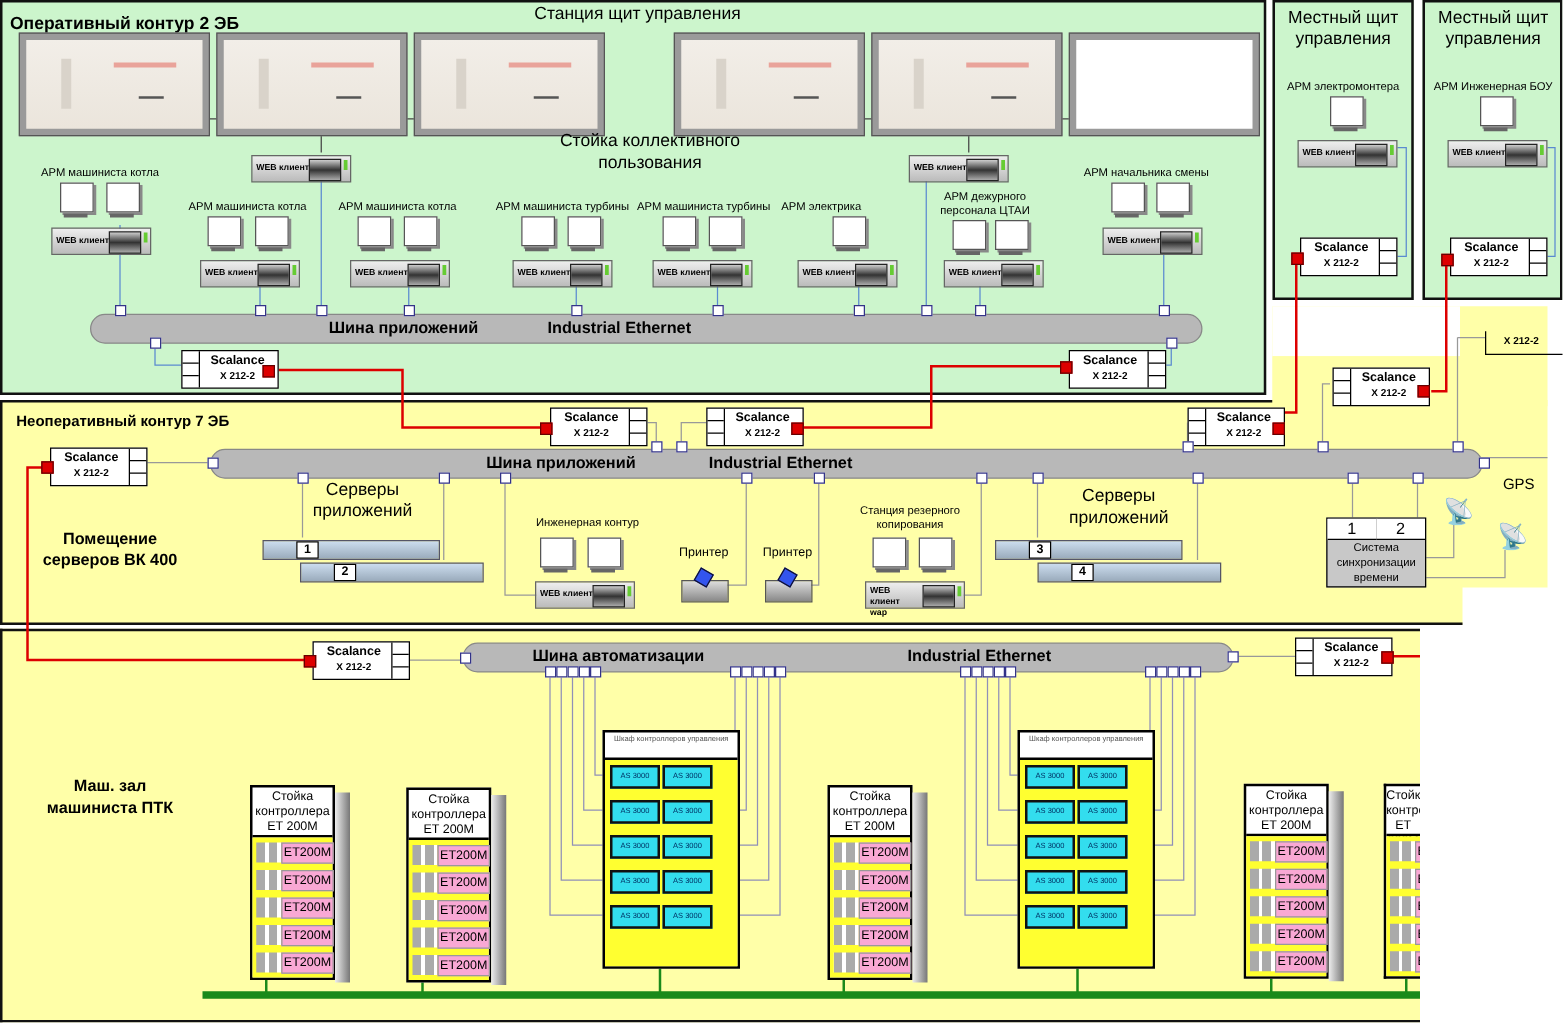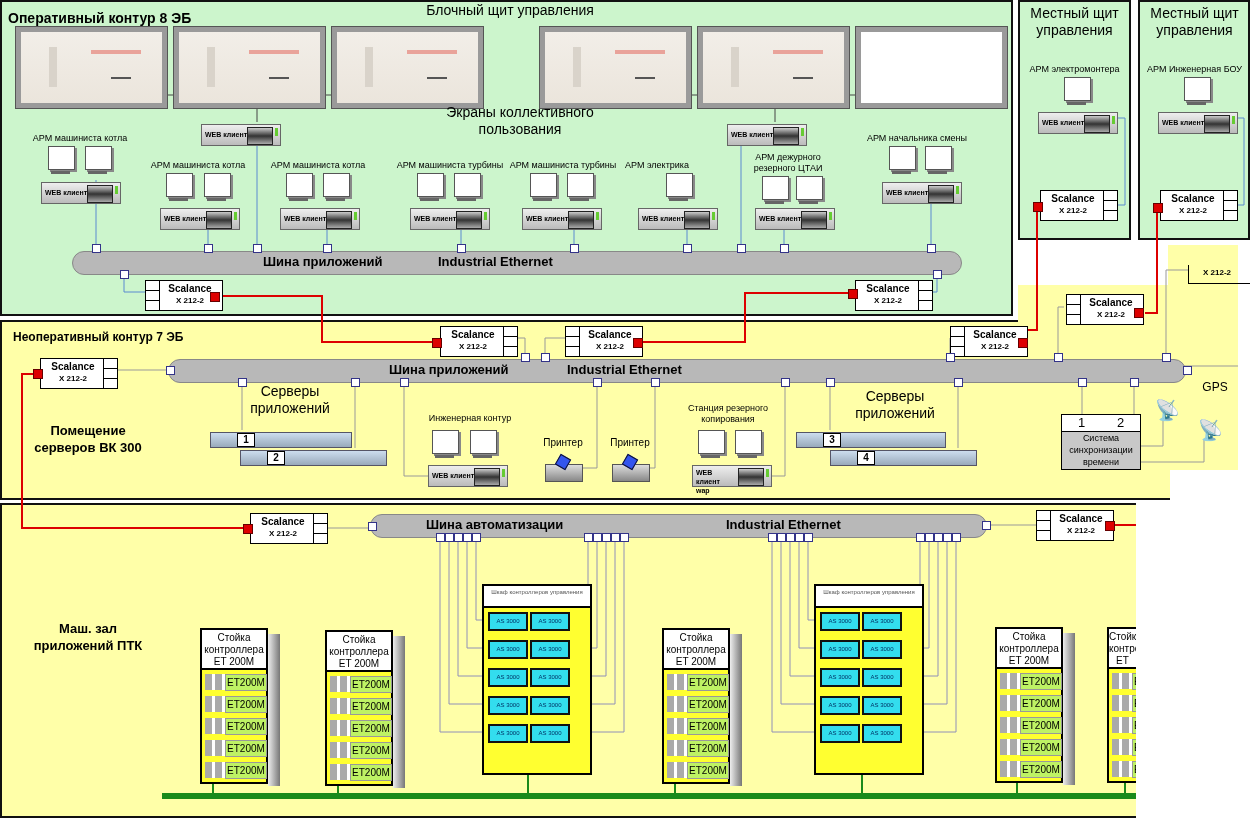--- a/index.html
+++ b/index.html
@@ -40,21 +40,21 @@
   .server{position:absolute;width:140px;height:14px;background:linear-gradient(#cde,#9ab);border:1px solid #556;}
   .server b{position:absolute;left:26px;top:0;width:16px;height:12px;background:#fff;border:1px solid #000;font-size:10px;text-align:center;line-height:12px;}
   .printer{position:absolute;width:42px;height:28px;}
   .printer .body{position:absolute;left:2px;top:8px;width:36px;height:16px;background:linear-gradient(#ddd,#888);border:1px solid #555;}
   .printer .paper{position:absolute;left:14px;top:0;width:10px;height:10px;background:#3355ee;transform:rotate(30deg);border:1px solid #113;}
   .rack{position:absolute;width:68px;background:#fff;border:2px solid #000;box-sizing:border-box;}
   .rack .hd{font-size:10px;text-align:center;line-height:12px;padding-top:2px;height:40px;border-bottom:2px solid #000;box-sizing:border-box;}
   .rack .bd{background:#ffff30;position:relative;}
   .rack .mod{position:absolute;left:3px;width:62px;height:16px;}
   .rack .mod .g{position:absolute;left:0;top:0;width:20px;height:16px;background:repeating-linear-gradient(90deg,#aaa 0 7px,#fff 7px 10px);}
-  .rack .mod .n{position:absolute;left:20px;top:0;width:40px;height:15px;background:#bef264;border:1px solid #999;font-size:10px;line-height:15px;text-align:center;}
+  .rack .mod .n{position:absolute;left:20px;top:0;width:40px;height:15px;background:#f9a8d4;border:1px solid #999;font-size:10px;line-height:15px;text-align:center;}
   .rack .shade{position:absolute;right:-14px;top:4px;width:12px;height:100%;background:linear-gradient(90deg,#eee,#777);}
   .cab{position:absolute;width:110px;background:#fff;border:2px solid #000;box-sizing:border-box;}
   .cab .hd{font-size:6px;text-align:center;line-height:8px;height:22px;border-bottom:2px solid #000;color:#555;padding-top:2px;box-sizing:border-box;}
   .cab .bd{background:#ffff30;position:relative;height:165px;}
   .as{position:absolute;width:36px;height:15px;background:#33ddee;border:2px solid #111;font-size:6px;line-height:15px;text-align:center;color:#036;}
   .sync{position:absolute;width:78px;height:54px;border:1px solid #000;background:#c8c8c8;}
   .sync .c{position:absolute;top:0;width:39px;height:16px;background:#fff;border-bottom:1px solid #000;font-size:13px;text-align:center;line-height:16px;}
   .sync .t{position:absolute;top:17px;width:100%;text-align:center;font-size:9px;line-height:12px;}
   svg.wires{position:absolute;left:0;top:0;}
 </style>
@@ -154,22 +154,22 @@
     <path d="M213 776 V796"></path>
       <path d="M338 776 V796"></path>
       <path d="M528 753 V796"></path>
       <path d="M675 776 V796"></path>
       <path d="M862 753 V796"></path>
       <path d="M1017 776 V796"></path>
       <path d="M1125 776 V796"></path>
   </g>
 </svg>
 
-<div class="title" style="left:8px;top:10px;">Оперативный контур 8 ЭБ</div>
-<div class="lbl-lg" style="left:400px;top:2px;width:220px;">Блочный щит управления</div>
+<div class="title" style="left:8px;top:10px;">Оперативный контур 2 ЭБ</div>
+<div class="lbl-lg" style="left:400px;top:2px;width:220px;">Станция щит управления</div>
 
 <div class="screen" style="left:15px;top:26px;">
     <div class="inner">
       <div class="r" style="left:70px;width:50px"></div>
       <div class="b1" style="left:28px"></div>
       <div class="b2" style="left:90px;top:45px"></div>
     </div>
   </div>
 <div class="screen" style="left:173px;top:26px;">
     <div class="inner">
@@ -196,21 +196,21 @@
     <div class="inner">
       <div class="r" style="left:70px;width:50px"></div>
       <div class="b1" style="left:28px"></div>
       <div class="b2" style="left:90px;top:45px"></div>
     </div>
   </div>
 <div class="screen blank" style="left:855px;top:26px;">
     <div class="inner"></div>
   </div>
 
-<div class="lbl-lg" style="left:440px;top:104px;width:160px;">Экраны коллективного пользования</div>
+<div class="lbl-lg" style="left:440px;top:104px;width:160px;">Стойка коллективного пользования</div>
 
 <div class="webclient" style="left:201px;top:124px;"><span>WEB клиент 08</span><div class="drv"></div><div class="led"></div></div>
 <div class="webclient" style="left:727px;top:124px;"><span>WEB клиент 09</span><div class="drv"></div><div class="led"></div></div>
 
 <div class="lbl" style="left:30px;top:133px;width:100px;">АРМ машиниста котла</div>
 <div class="monitor" style="left:48px;top:146px;">
     <div class="m"></div>
     <div class="s"></div>
   </div>
 <div class="monitor" style="left:85px;top:146px;">
@@ -263,21 +263,21 @@
   </div>
 <div class="webclient" style="left:522px;top:208px;"><span>WEB клиент 06</span><div class="drv"></div><div class="led"></div></div>
 
 <div class="lbl" style="left:617px;top:160px;width:80px;">АРМ  электрика</div>
 <div class="monitor" style="left:666px;top:173px;">
     <div class="m"></div>
     <div class="s"></div>
   </div>
 <div class="webclient" style="left:638px;top:208px;"><span>WEB клиент 07</span><div class="drv"></div><div class="led"></div></div>
 
-<div class="lbl" style="left:748px;top:152px;width:80px;white-space:normal;">АРМ дежурного резерного ЦТАИ</div>
+<div class="lbl" style="left:748px;top:152px;width:80px;white-space:normal;">АРМ дежурного персонала ЦТАИ</div>
 <div class="monitor" style="left:762px;top:176px;">
     <div class="m"></div>
     <div class="s"></div>
   </div>
 <div class="monitor" style="left:796px;top:176px;">
     <div class="m"></div>
     <div class="s"></div>
   </div>
 <div class="webclient" style="left:755px;top:208px;"><span>WEB клиент 10</span><div class="drv"></div><div class="led"></div></div>
 
@@ -429,21 +429,21 @@
 <div class="node" style="left:351px;top:378px;"></div>
 <div class="node" style="left:400px;top:378px;"></div>
 <div class="node" style="left:593px;top:378px;"></div>
 <div class="node" style="left:651px;top:378px;"></div>
 <div class="node" style="left:781px;top:378px;"></div>
 <div class="node" style="left:826px;top:378px;"></div>
 <div class="node" style="left:954px;top:378px;"></div>
 <div class="node" style="left:1078px;top:378px;"></div>
 <div class="node" style="left:1130px;top:378px;"></div>
 
-<div class="lbl-bold" style="left:28px;top:422px;width:120px;">Помещение серверов ВК 300</div>
+<div class="lbl-bold" style="left:28px;top:422px;width:120px;">Помещение серверов ВК 400</div>
 <div class="lbl-lg" style="left:250px;top:383px;width:80px;">Серверы приложений</div>
 <div class="server" style="left:210px;top:432px;">
     <b>1</b>
   </div>
 <div class="server" style="left:240px;top:450px;width:145px;">
     <b>2</b>
   </div>
 
 <div class="lbl" style="left:415px;top:413px;width:110px;">Инженерная контур</div>
 <div class="monitor" style="left:432px;top:430px;">
@@ -488,21 +488,21 @@
 
 <div class="sync" style="left:1061px;top:414px;">
   <div class="c" style="left:0;border-right:1px solid #000;">1</div>
   <div class="c" style="left:39px;">2</div>
   <div class="t">Система синхронизации времени</div>
 </div>
 <div class="lbl" style="left:1200px;top:382px;width:30px;font-size:12px;">GPS</div>
 <div class="abs" style="left:1155px;top:400px;font-size:20px;line-height:20px;">📡</div>
 <div class="abs" style="left:1198px;top:420px;font-size:20px;line-height:20px;">📡</div>
 
-<div class="lbl-bold" style="left:28px;top:620px;width:120px;">Маш. зал приложений ПТК</div>
+<div class="lbl-bold" style="left:28px;top:620px;width:120px;">Маш. зал машиниста ПТК</div>
 
 <div class="scal pr" style="left:250px;top:513px;">
     <div class="ports right">
       <i></i>
       <i></i>
     </div>
     <div class="t1">Scalance</div>
     <div class="t2">X 212-2</div>
   </div>
 <div class="redport" style="left:243px;top:524px;"></div>

